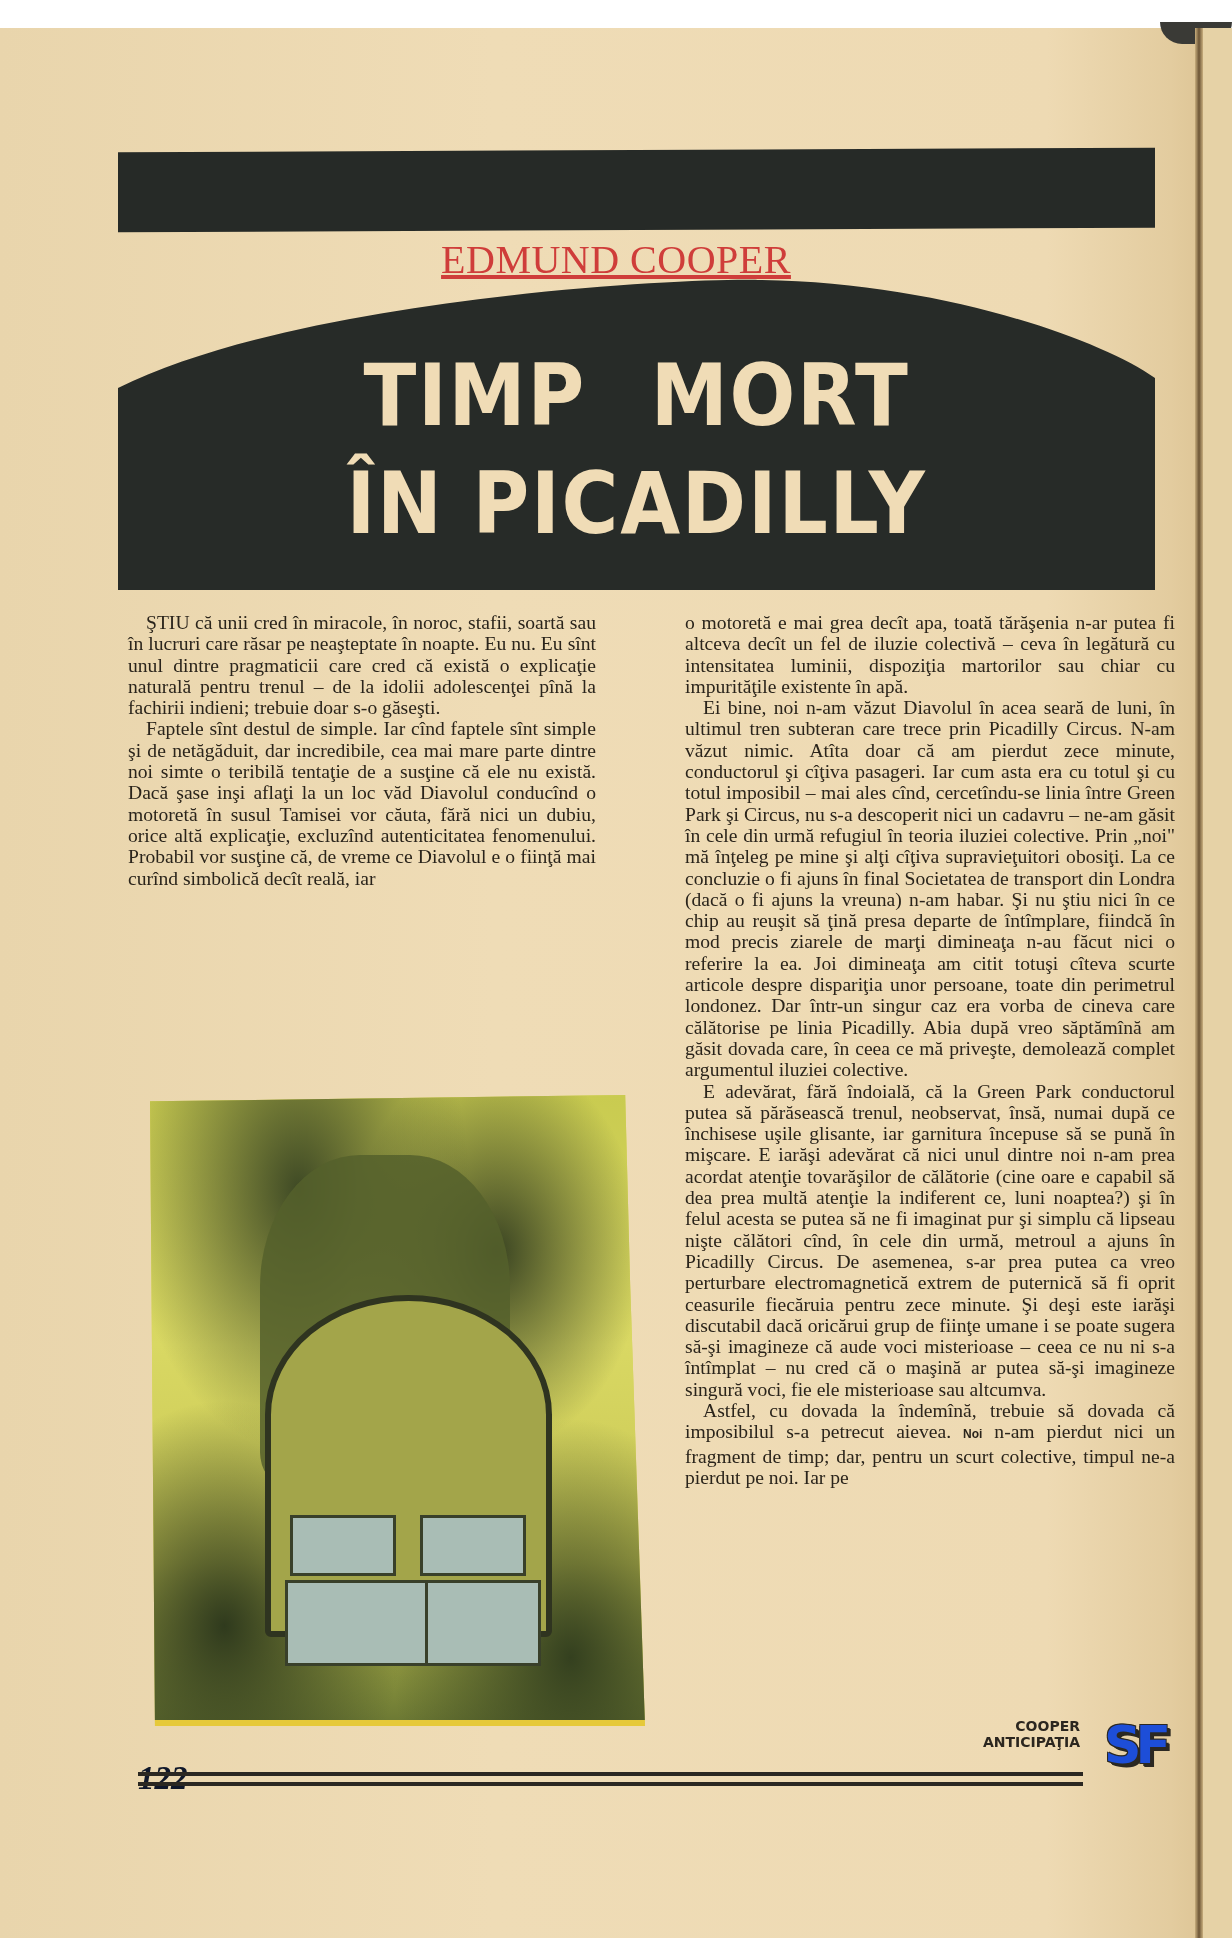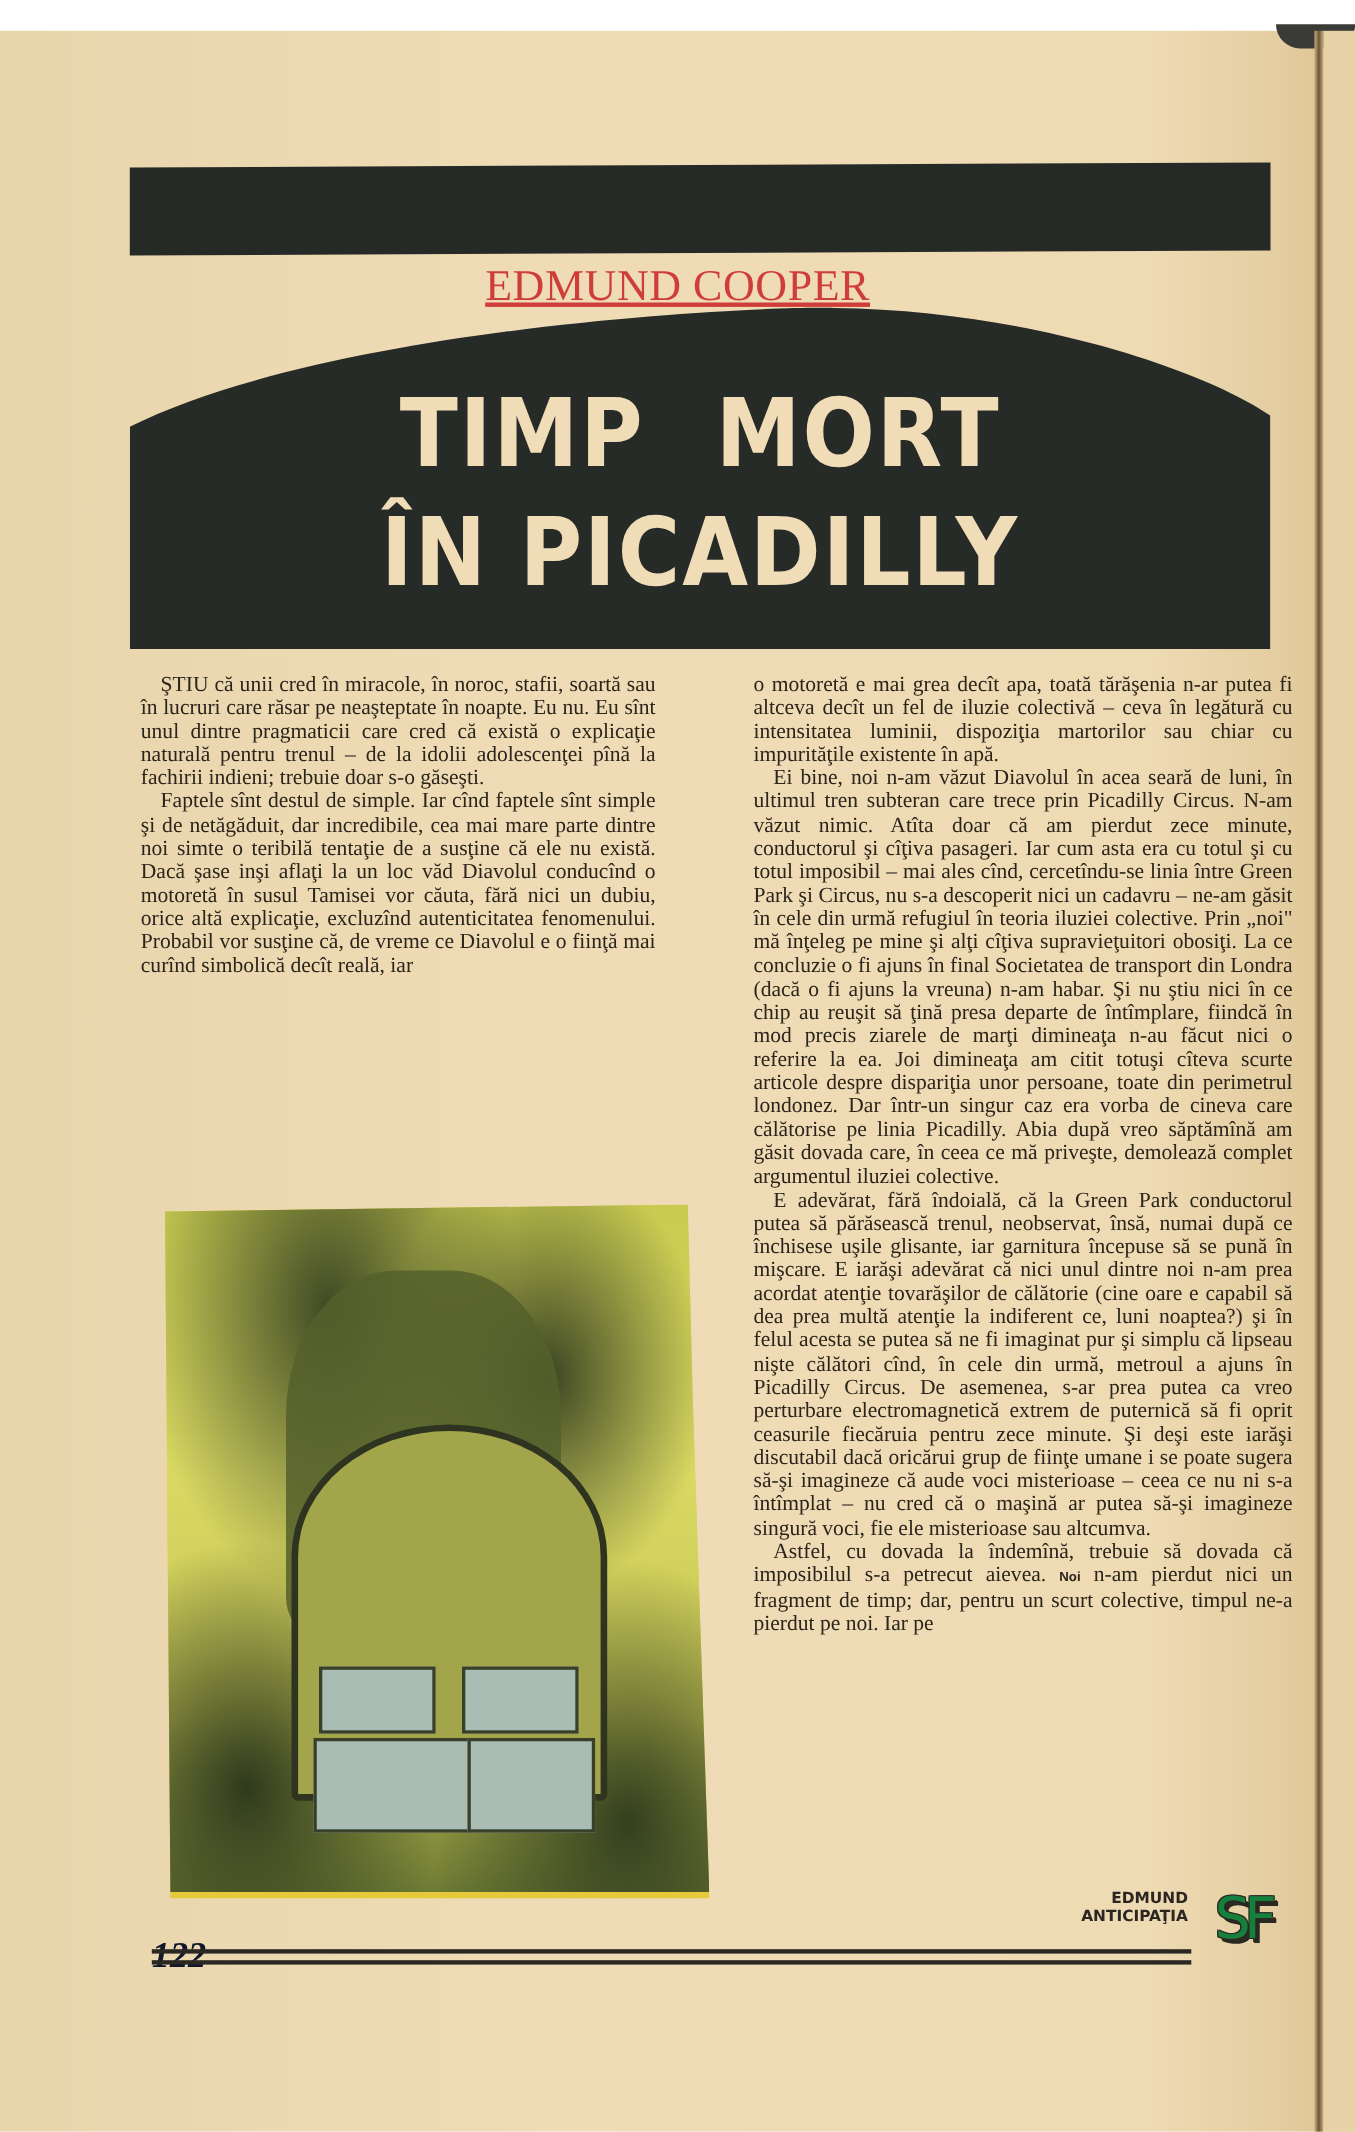--- a/index.html
+++ b/index.html
@@ -98,22 +98,22 @@
     font-family:"DejaVu Sans", sans-serif; font-weight:bold; font-size:14px; line-height:16px;
     color:#2b261f;
   }
   .rule {
     position:absolute; left:138px; height:4px; background:#2b2822;
   }
   .r1 { top:1772px; width:945px; }
   .r2 { top:1782px; width:945px; }
   .sf-logo {
     position:absolute; left:1104px; top:1712px; width:70px; height:66px;
-    font-family:"DejaVu Sans", sans-serif; font-weight:normal; font-size:52px; line-height:66px;
-    color:#15803d; letter-spacing:-6px;
+    font-family:"DejaVu Sans", sans-serif; font-weight:bold; font-size:52px; line-height:66px;
+    color:#1d4ed8; letter-spacing:-6px;
     text-shadow: 3px 3px 0 #2b2822, 4px 4px 0 #2b2822, -1px -1px 0 #2b2822, 1px -1px 0 #2b2822, -1px 1px 0 #2b2822;
   }
 </style>
 </head>
 <body>
 
 <div class="paper"></div>
 <div class="corner-shadow"></div>
 <div class="gutter"></div>
 <div class="next-page"></div>
@@ -143,18 +143,18 @@
   <div class="illu-trunk"></div>
   <div class="illu-arch"></div>
   <div class="illu-window w1"></div>
   <div class="illu-window w2"></div>
   <div class="illu-window w3"></div>
   <div class="illu-window w4"></div>
 </div>
 
 <div class="page-number">122</div>
 <div class="brand">
-  <div>EDMUND</div>
+  <div>COOPER</div>
   <div>ANTICIPAŢIA</div>
 </div>
 <div class="rule r1"></div>
 <div class="rule r2"></div>
 <div class="sf-logo">SF</div>
 
 </body></html>

